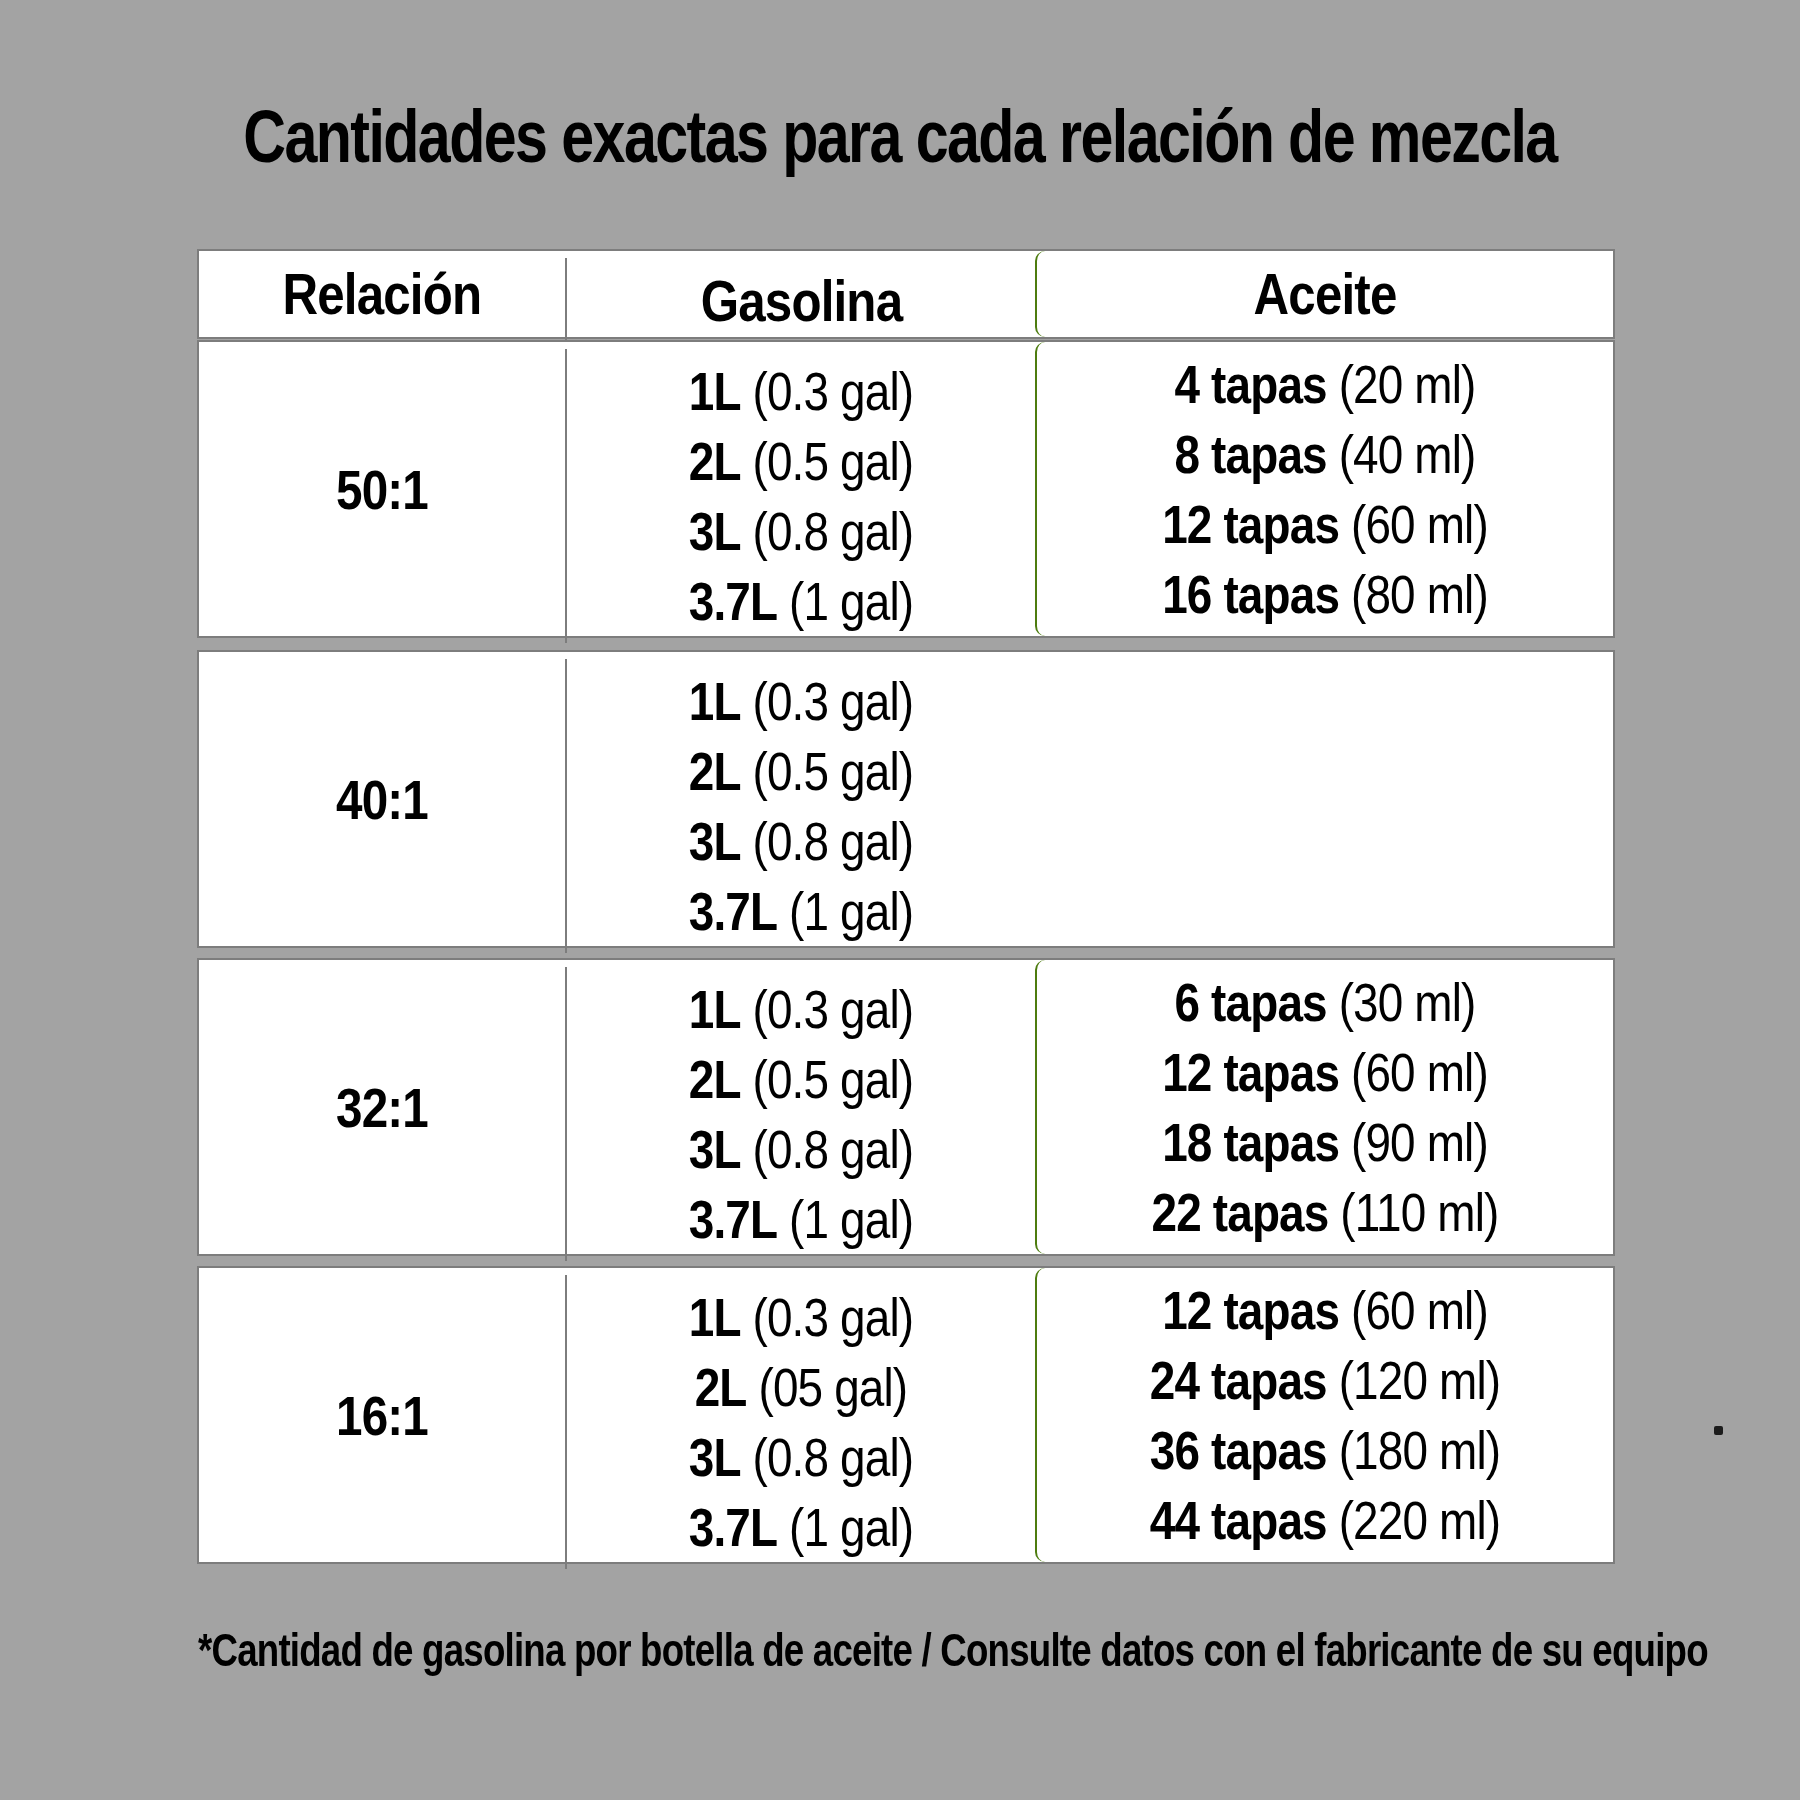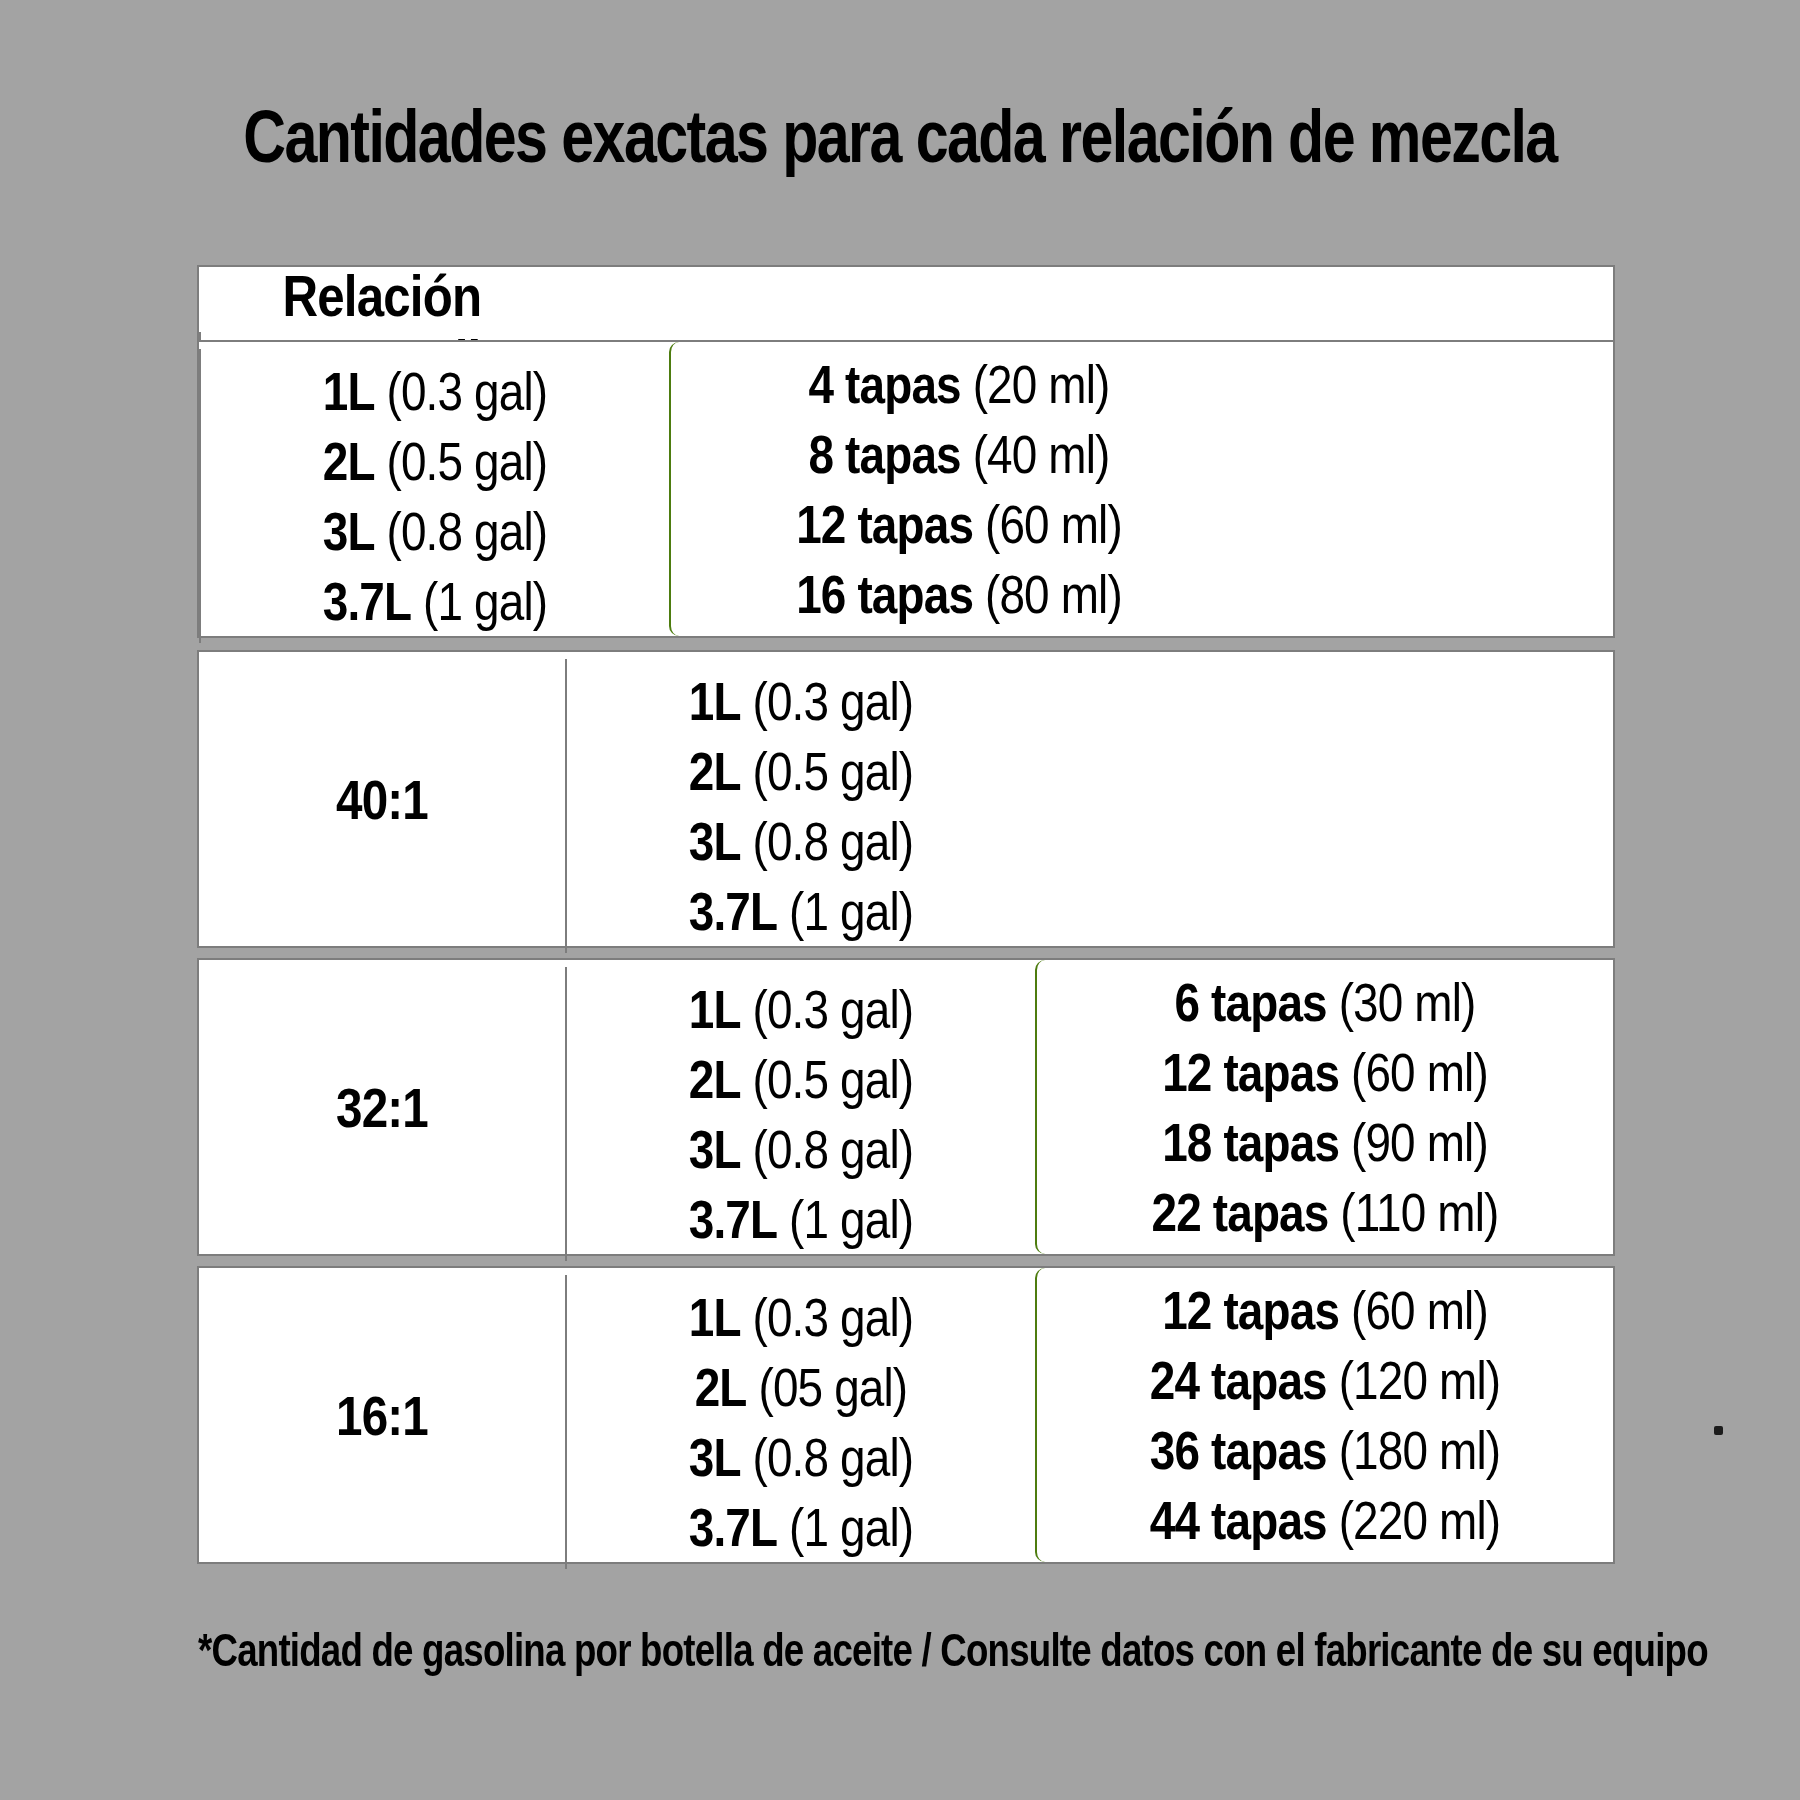--- a/index.html
+++ b/index.html
@@ -17,21 +17,21 @@
     letter-spacing: -2px; line-height: 1.1;
     transform: scaleX(0.80); transform-origin: 50% 50%;
     white-space: nowrap;
   }
 
   .box {
     position: absolute; left: 197px; width: 1418px;
     border: 2px solid #7d7d7d; background: #fff;
     display: flex; flex-direction: row;
   }
-  .header-box { top: 265px; height: 90px; flex-direction: column; }
+  .header-box { top: 249px; height: 90px; }
   .row-box { height: 298px; }
 
   .col { height: 100%; display: flex; flex-direction: column; align-items: center; justify-content: center; }
   .c1 { width: 366px; }
   .c2 { width: 470px; border-left: 2px solid #7d7d7d; margin-top: 7px; }
   .c3 { width: 578px; border-left: 2px solid #4d7c0f; border-radius: 10px; }
 
   .hdr {
     display: block; font-size: 58px; font-weight: bold; line-height: 1;
     transform: scaleX(0.85); transform-origin: 50% 50%;
@@ -78,20 +78,23 @@
     </div>
     <div class="col c2">
       <span class="hdr">Gasolina</span>
     </div>
     <div class="col c3">
       <span class="hdr">Aceite</span>
     </div>
   </div>
 
   <div class="box row-box" style="top:340px">
+    <div class="col c1">
+      <span class="ratio-label">50:1</span>
+    </div>
     <div class="col c2">
       <div class="line">
           <span class="qty">1L</span>
           <span class="note">(0.3 gal)</span>
         </div>
       <div class="line">
           <span class="qty">2L</span>
           <span class="note">(0.5 gal)</span>
         </div>
       <div class="line">

